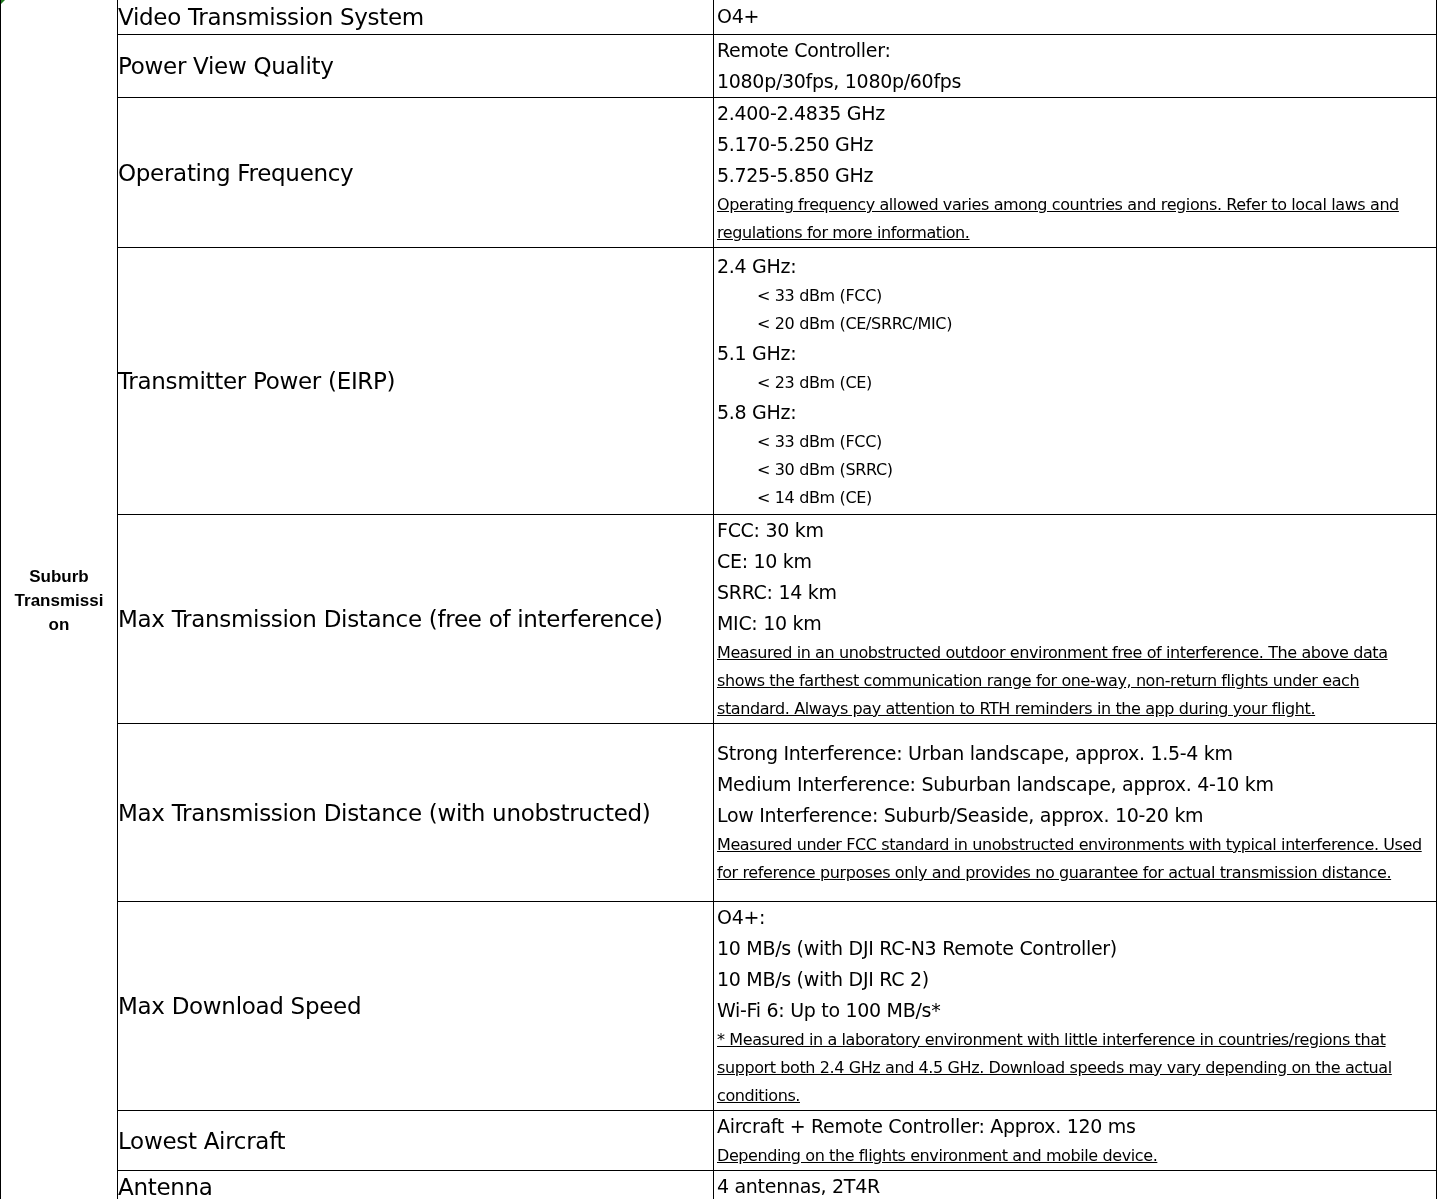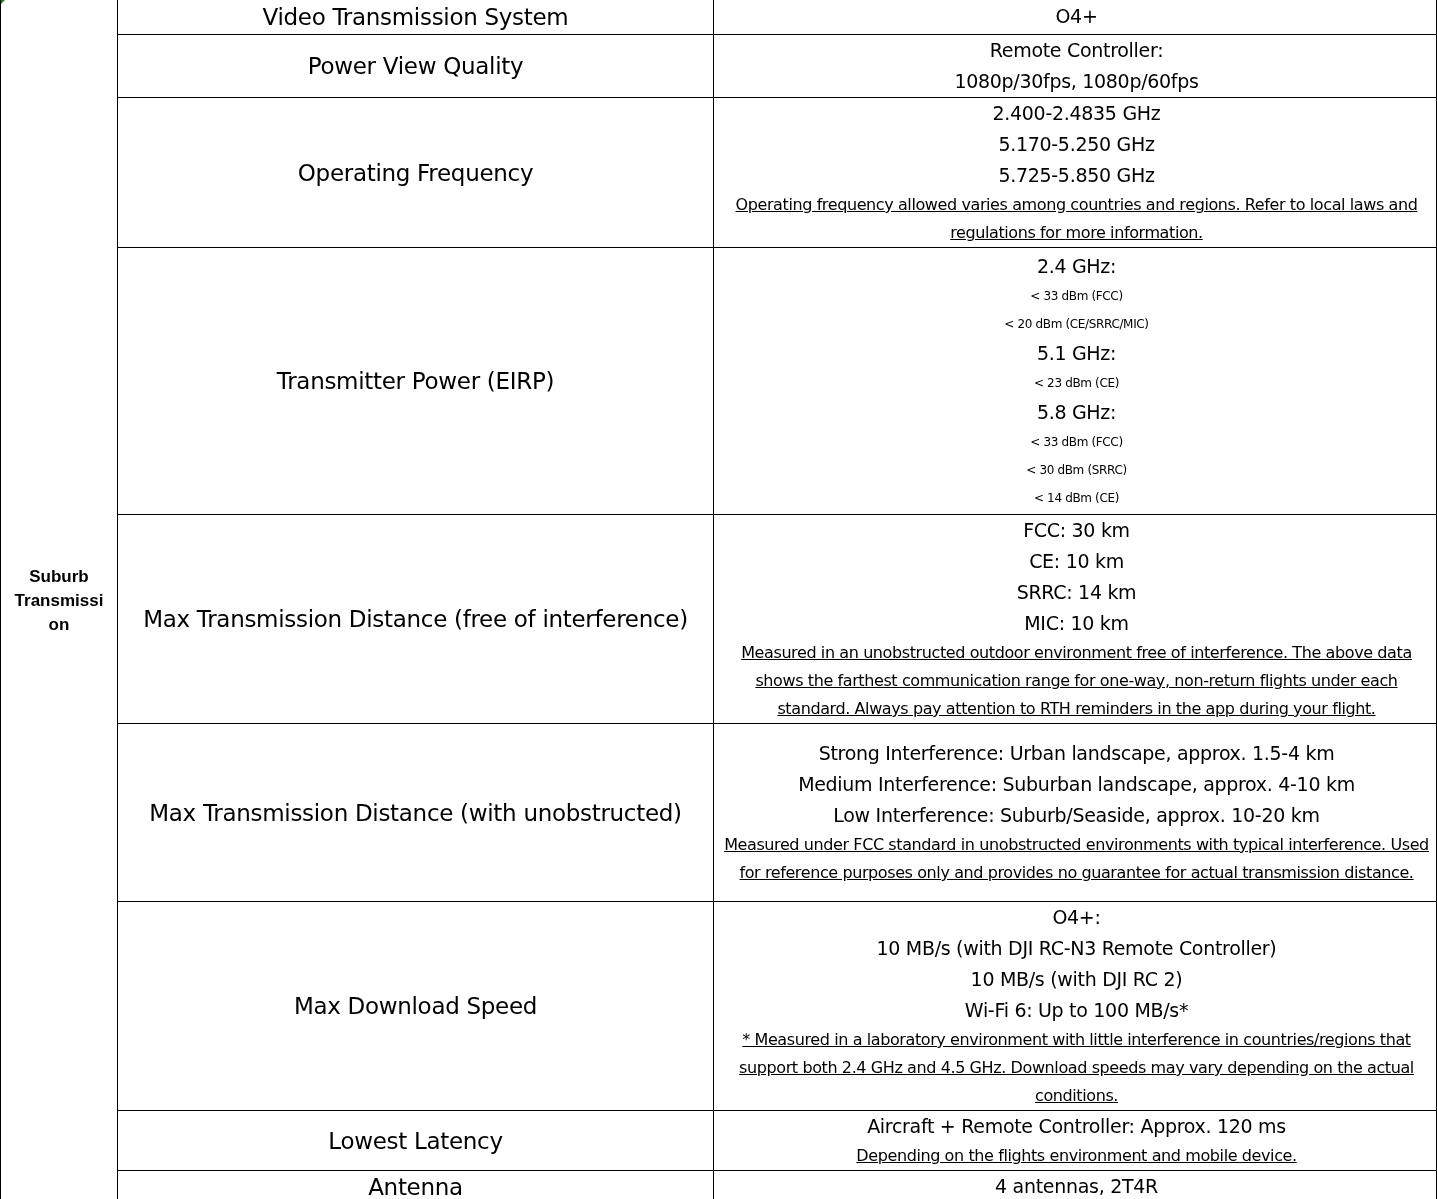--- a/index.html
+++ b/index.html
@@ -47,42 +47,41 @@
     td.category {
       width: 116px;
       text-align: center;
       font-weight: bold;
       font-size: 17px;
       line-height: 24px;
       border-left: 2px solid #000;
     }
     td.label {
       width: 595px;
-      text-align: center;
       font-size: 23px;
       font-family: "DejaVu Sans", sans-serif;
       letter-spacing: -0.3px;
     }
     td.value {
       width: 719px;
       padding-left: 3px !important;
       border-right: 2px solid #000;
       font-family: "DejaVu Sans", sans-serif;
-      text-align: center;
     }
     .line-main {
       font-size: 19px;
       line-height: 31px;
       white-space: nowrap;
       letter-spacing: -0.3px;
     }
     .line-sub {
-      font-size: 12px;
+      font-size: 16px;
       line-height: 28px;
       letter-spacing: -0.35px;
+      margin-left: 40px;
     }
     .line-note {
       font-size: 16px;
       line-height: 28px;
       letter-spacing: -0.4px;
       text-decoration: underline;
     }
     .last-row td { border-bottom: 2px solid #000; }
   </style>
 </head>
@@ -163,21 +162,21 @@
         <td class="value">
           <div class="line-main">O4+:</div>
           <div class="line-main">10 MB/s (with DJI RC-N3 Remote Controller)</div>
           <div class="line-main">10 MB/s (with DJI RC 2)</div>
           <div class="line-main">Wi-Fi 6: Up to 100 MB/s*</div>
           <div class="line-note">* Measured in a laboratory environment with little interference in countries/regions that support both 2.4 GHz and 4.5 GHz. Download speeds may vary depending on the actual conditions.</div>
         </td>
       </tr>
 
       <tr style="height:60px">
-        <td class="label">Lowest Latency</td>
+        <td class="label">Lowest Aircraft</td>
         <td class="value">
           <div class="line-main">Aircraft + Remote Controller: Approx. 120 ms</div>
           <div class="line-note">Depending on the flights environment and mobile device.</div>
         </td>
       </tr>
 
       <tr class="last-row" style="height:32px">
         <td class="label">Antenna</td>
         <td class="value">
           <div class="line-main">4 antennas, 2T4R</div>

